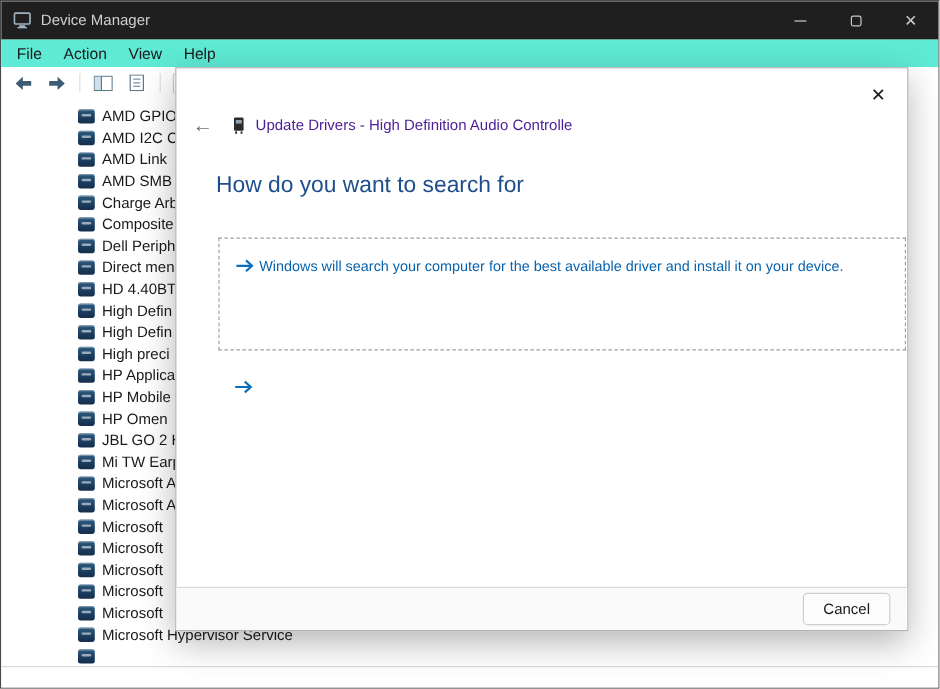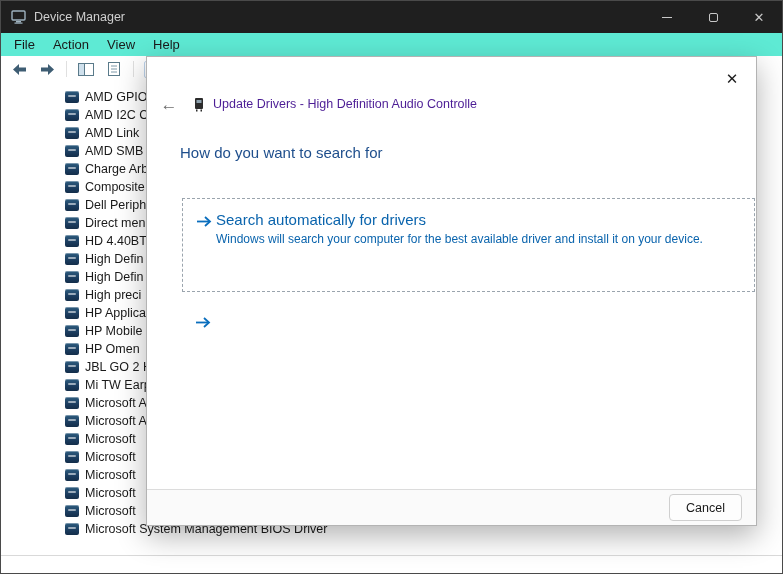--- a/index.html
+++ b/index.html
@@ -77,21 +77,21 @@
   .dlg-header {
     position:absolute; top:36px; left:12px; right:40px; height:22px;
     display:flex; align-items:center; gap:8px;
   }
   .dlg-back { color:#6f6f6f; font-size:17px; line-height:1; width:20px; text-align:center; }
   .dlg-dev-icon { display:flex; margin-left:6px; }
   .dlg-title { font-size:12.5px; color:#4c1d95; }
 
   .dlg-heading {
     position:absolute; top:87px; left:33px;
-    font-size:15px; color:#1e4e8c;text-align:right;
+    font-size:19px; color:#1e4e8c;text-align:right;
   }
 
   .option-focus-box {
     position:absolute; top:141px; left:35px; width:573px; height:94px;
     border:1px dashed #9aa4ad; padding:12px 14px 0 13px;
   }
   .option { display:flex; align-items:flex-start; gap:4px; cursor:default; }
   .option-arrow { flex:0 0 auto; margin-top:4px; display:flex; }
   .option-texts { display:flex; flex-direction:column; }
   .option-title { font-size:15px; color:#0a64ad; }
@@ -293,24 +293,27 @@
   <div class="tree-row">
     <span class="dev-icon"></span>
     <span class="tree-label">Microsoft</span>
   </div>
 
   <div class="tree-row">
     <span class="dev-icon"></span>
     <span class="tree-label">Microsoft</span>
   </div>
 
-
-  <div class="tree-row">
-    <span class="dev-icon"></span>
-    <span class="tree-label">Microsoft System Management BIOS Driver</span>
+  <div class="tree-row">
+    <span class="dev-icon"></span>
+    <span class="tree-label">Microsoft Hypervisor Service</span>
+  </div>
+
+  <div class="tree-row">
+    <span class="dev-icon"></span>
   </div>
 </div>
 
   <div class="bottom-strip"></div>
 
   <div class="dialog">
     <div class="dlg-close">✕</div>
 
     <div class="dlg-header">
       <span class="dlg-back">←</span>
@@ -329,21 +332,20 @@
 
     <div class="option-focus-box">
       <div class="option">
         <span class="option-arrow">
           <svg width="16" height="13" viewBox="0 0 16 13">
             <line x1="1" y1="6.5" x2="13" y2="6.5" stroke="#0a6ebd" stroke-width="1.8"></line>
             <path d="M9 2 L14 6.5 L9 11" fill="none" stroke="#0a6ebd" stroke-width="1.8"></path>
           </svg>
         </span>
         <span class="option-texts">
-          <span class="option-title">Search automatically for drivers</span>
           <span class="option-desc">Windows will search your computer for the best available driver and install it on your device.</span>
         </span>
       </div>
     </div>
 
     <div class="option option-2">
       <span class="option-arrow">
         <svg width="16" height="13" viewBox="0 0 16 13">
           <line x1="1" y1="6.5" x2="13" y2="6.5" stroke="#0a6ebd" stroke-width="1.8"></line>
           <path d="M9 2 L14 6.5 L9 11" fill="none" stroke="#0a6ebd" stroke-width="1.8"></path>

